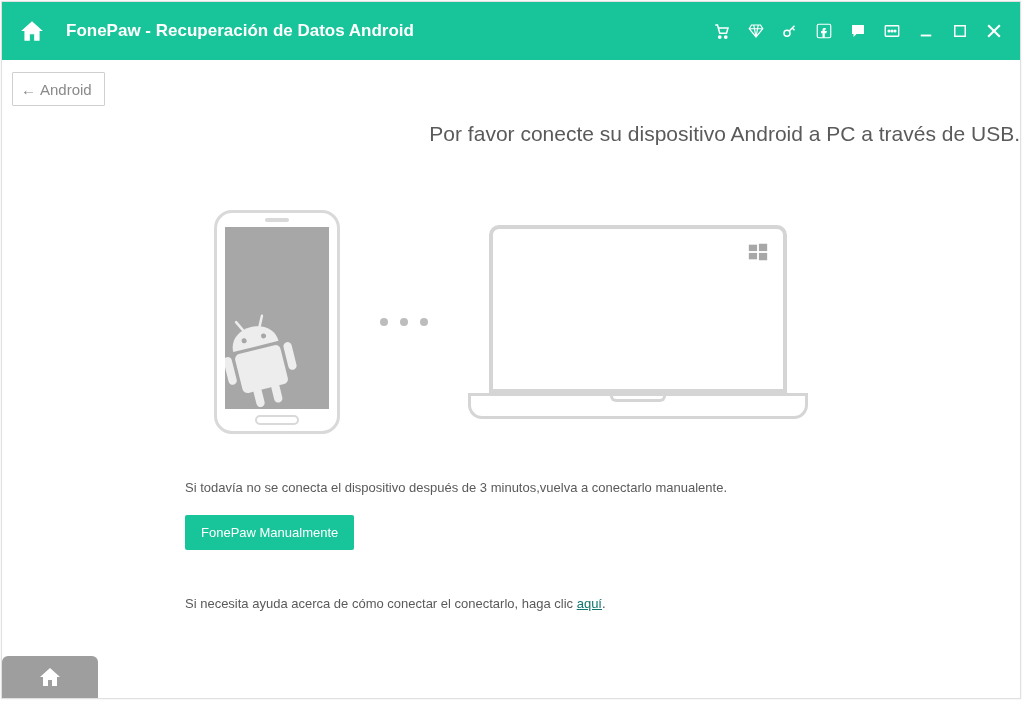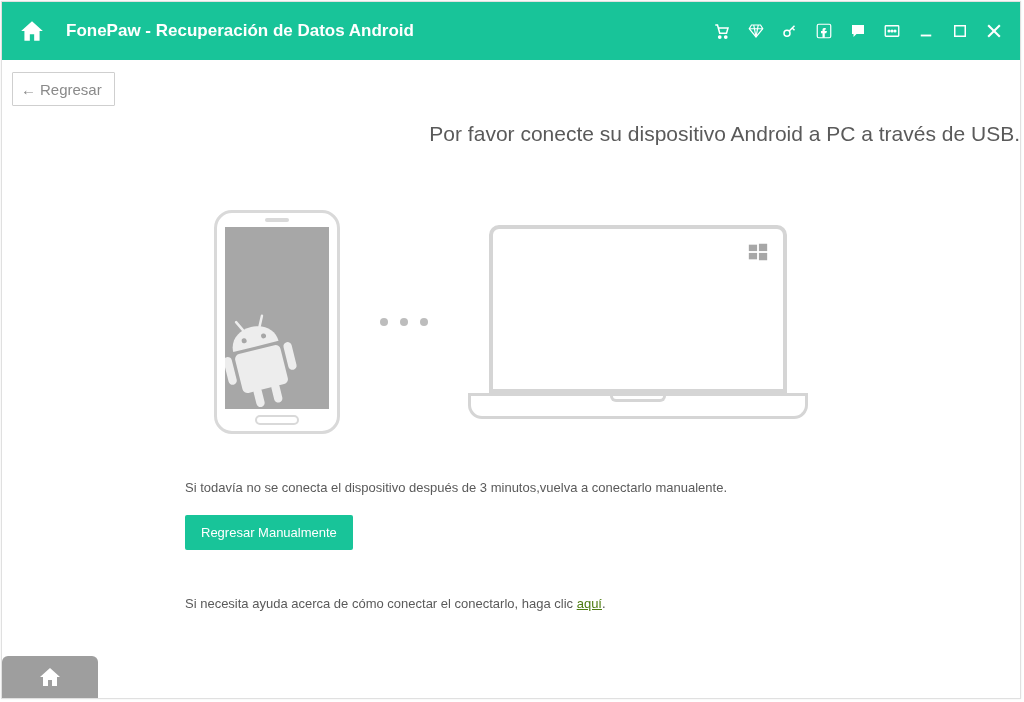--- a/index.html
+++ b/index.html
@@ -186,21 +186,21 @@
     font-size: 13px;
     cursor: pointer;
     border-radius: 2px;
   }
   .help-text {
     font-size: 13px;
     color: #5a5a5a;
     margin-top: 46px;
   }
   .link {
-    color: #4d7c0f;
+    color: #0f766e;
     text-decoration: underline;
     cursor: pointer;
   }
   .footer-home {
     position: absolute;
     bottom: 0; left: 0;
     width: 96px; height: 42px;
     background: #9e9e9e;
     border-radius: 6px 6px 0 0;
     display: flex; align-items: center; justify-content: center;
@@ -272,21 +272,21 @@
         <svg viewBox="0 0 24 24" width="20" height="20" stroke="#fff" stroke-width="2.5">
             <line x1="5" y1="5" x2="19" y2="19"></line>
             <line x1="19" y1="5" x2="5" y2="19"></line>
           </svg>
       </div>
     </div>
   </div>
 
   <button class="back-btn">
     <span>←</span>
-    <span>Regresar</span>
+    <span>Android</span>
   </button>
 
   <div class="main">
     <div class="headline">Por favor conecte su dispositivo Android a PC a través de USB.</div>
 
     <div class="illustration">
       <div class="phone">
         <div class="phone-speaker"></div>
         <div class="phone-screen">
           <svg class="android-robot" viewBox="0 0 100 120">
@@ -327,21 +327,21 @@
         <div class="laptop-top-edge"></div>
         <div class="laptop-base">
           <div class="laptop-notch"></div>
         </div>
       </div>
     </div>
 
     <div class="info-block">
       <div class="info-text">Si todavía no se conecta el dispositivo después de 3 minutos,vuelva a conectarlo manualente.</div>
       <button class="manual-btn">
-        <span>Regresar Manualmente</span>
+        <span>FonePaw Manualmente</span>
       </button>
       <div class="help-text">
         <span>Si necesita ayuda acerca de cómo conectar el conectarlo, haga clic </span><a class="link">aquí</a><span>.</span>
       </div>
     </div>
   </div>
 
   <div class="footer-home">
     <svg viewBox="0 0 24 24" width="24" height="24" fill="#fff">
         <path d="M12 3l10 9h-3v9h-5v-6h-4v6H5v-9H2z"></path>

